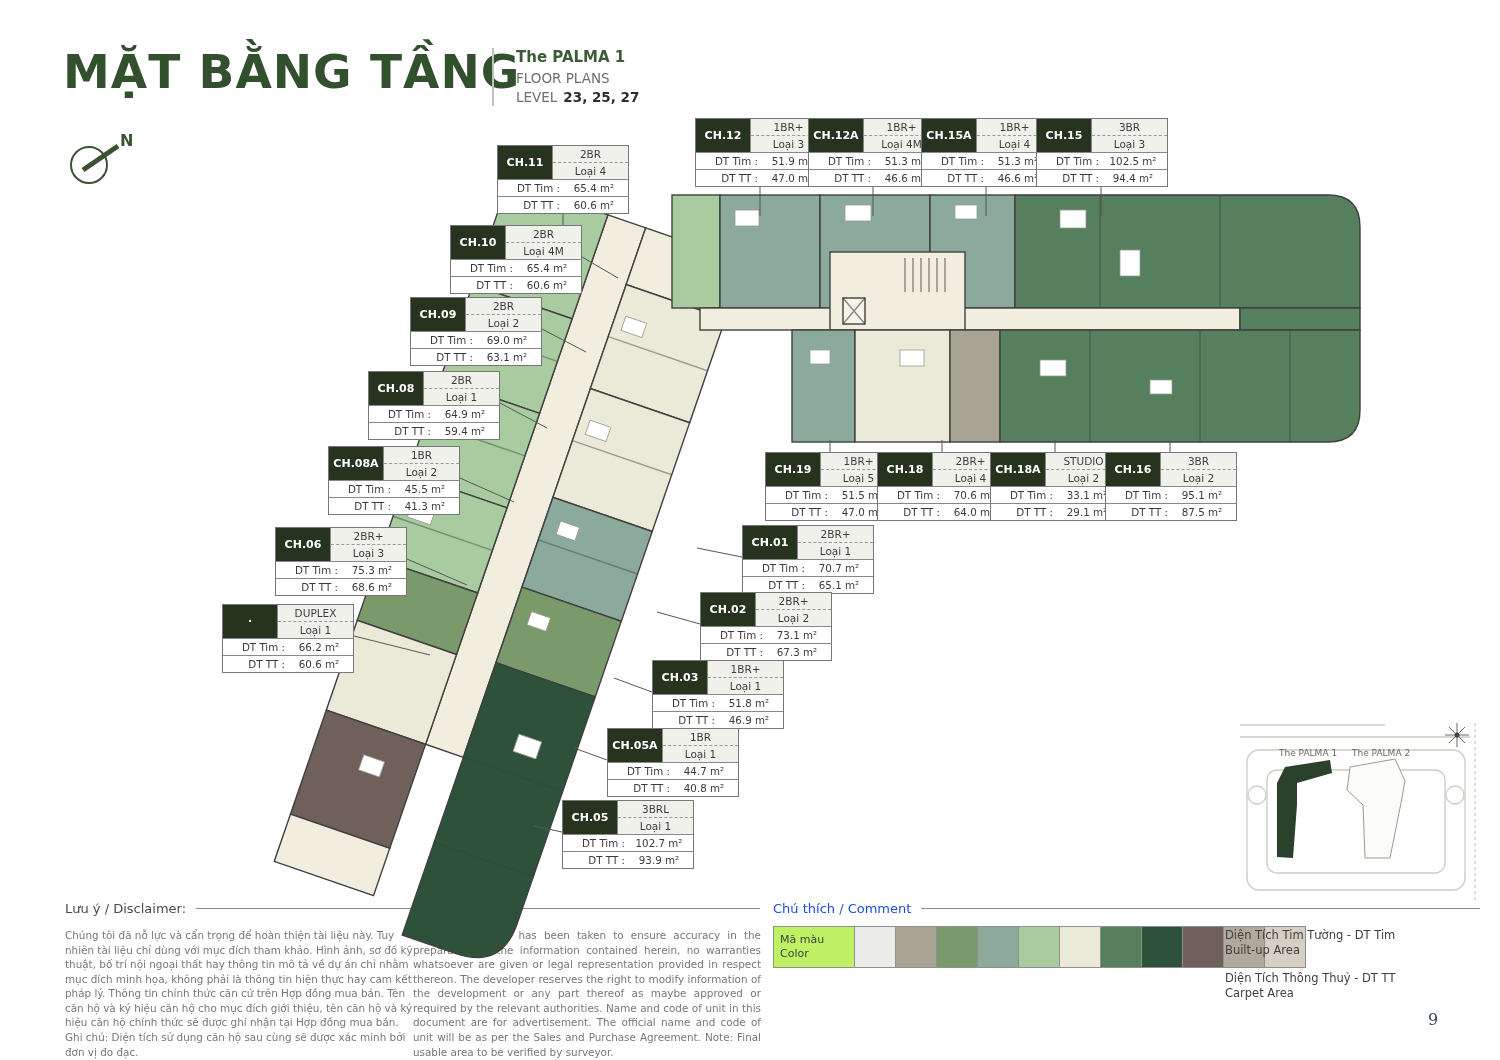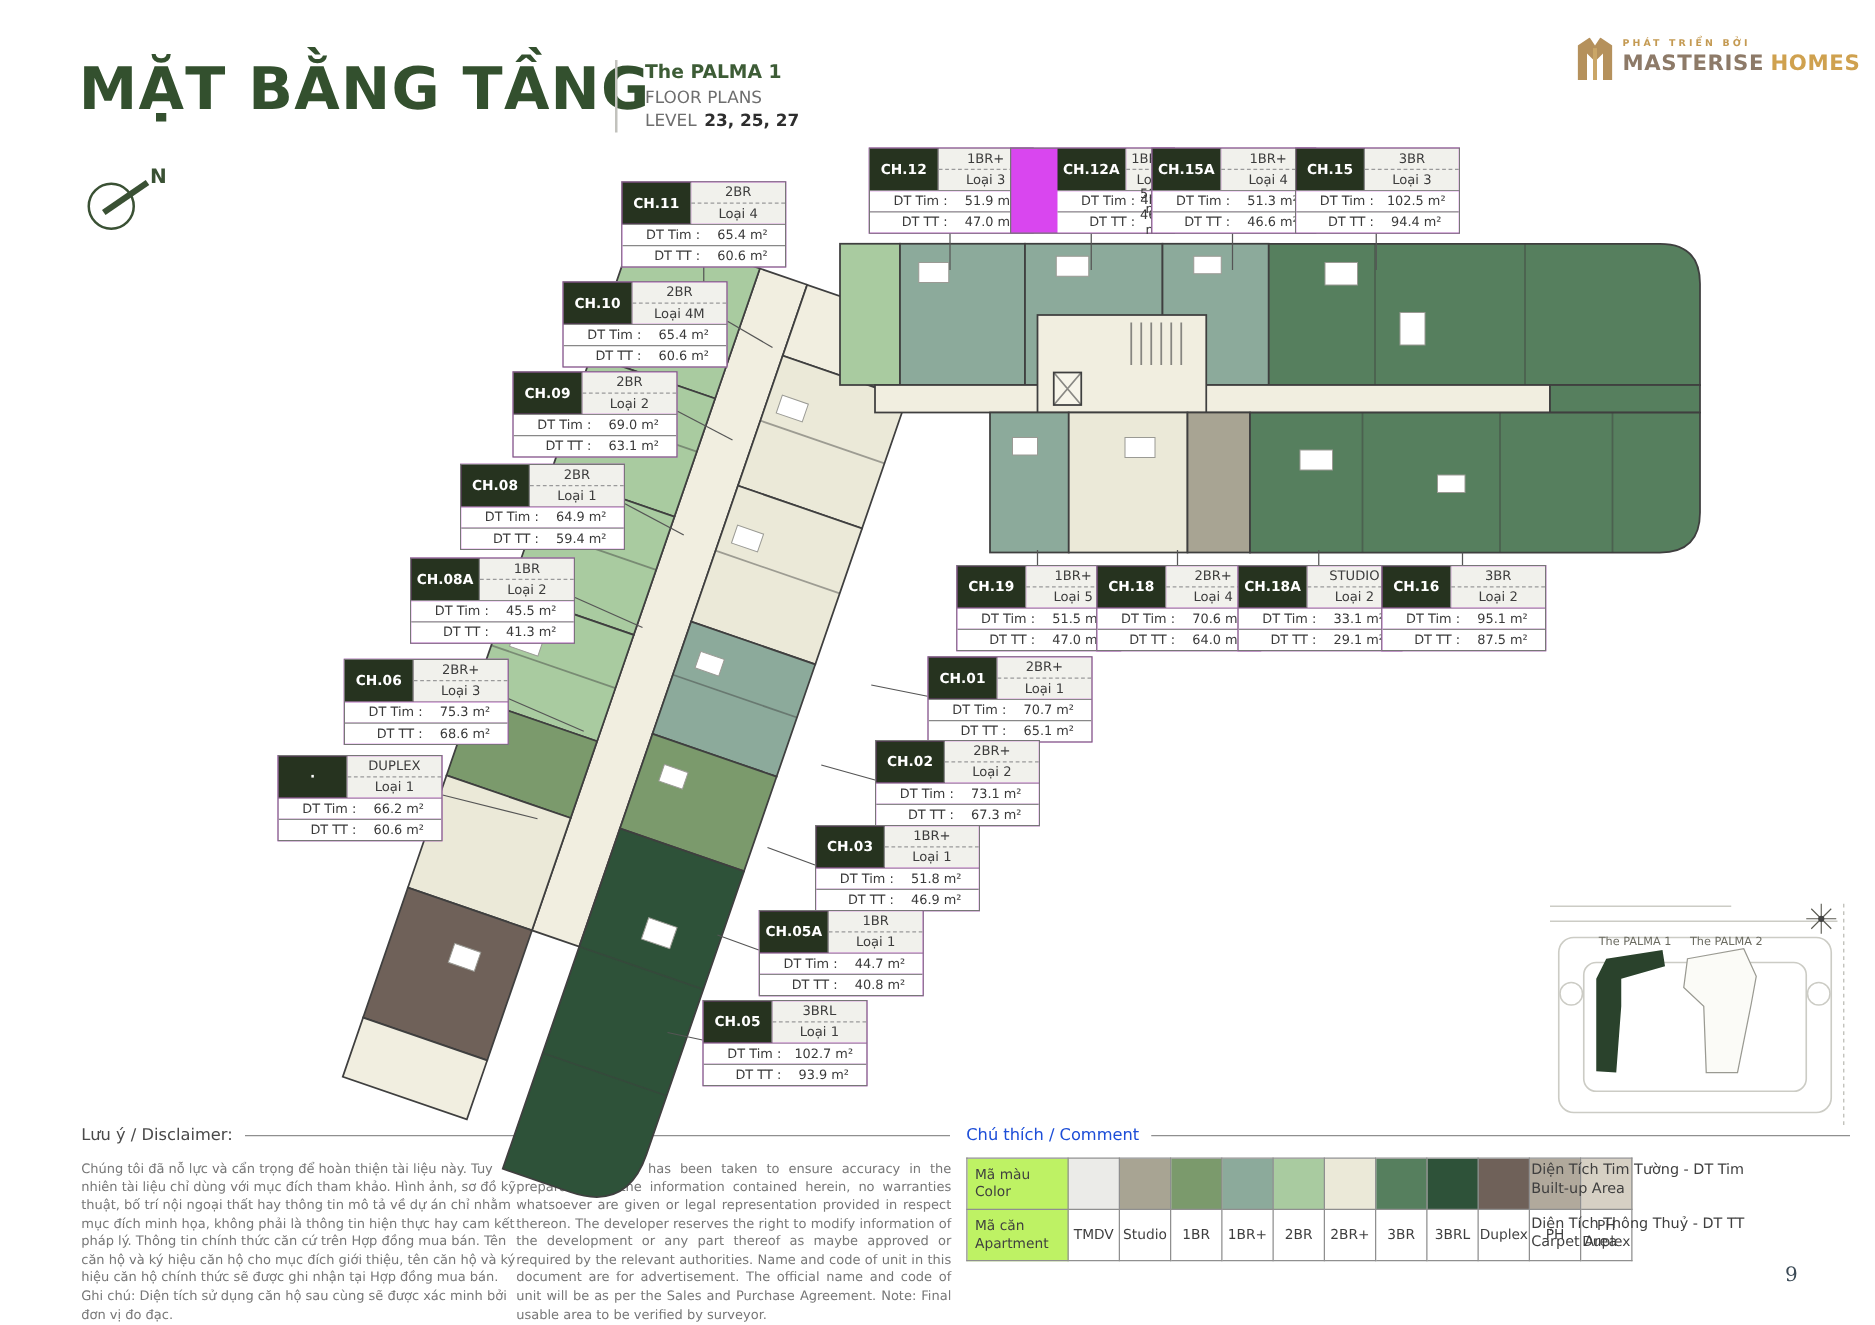--- a/index.html
+++ b/index.html
@@ -72,32 +72,20 @@
   <div class="title">MẶT BẰNG TẦNG</div>
   <div class="hdr-divider"></div>
   <div class="hdr-sub">
     <div class="hdr-project">The PALMA 1</div>
     <div class="hdr-floorplans">FLOOR PLANS</div>
     <div class="hdr-level">
       <span>LEVEL</span><b>23, 25, 27</b>
     </div>
   </div>
 
-  <div class="logo">
-    <svg width="28" height="34" viewBox="0 0 26 32">
-      <polygon points="0,6 9,0 13,6 17,0 26,6 26,32 19,32 19,12 13,18 7,12 7,32 0,32" fill="#b5915c"></polygon>
-      <rect x="11.5" y="8" width="3" height="24" fill="#caa667"></rect>
-    </svg>
-    <div class="logo-text">
-      <div class="logo-tagline">PHÁT TRIỂN BỞI</div>
-      <div class="logo-brand">
-        <span class="b1">MASTERISE</span><span class="b2">HOMES</span>
-      </div>
-    </div>
-  </div>
 
   <svg class="north" width="80" height="62" viewBox="0 0 80 62">
     <circle cx="27" cy="35" r="18" fill="none" stroke="#3a5134" stroke-width="2"></circle>
     <line x1="21" y1="40" x2="56" y2="16" stroke="#3a5134" stroke-width="5"></line>
     <text x="58" y="16" font-size="16" font-weight="bold" fill="#3a5134">N</text>
   </svg>
 
   <svg class="plan" width="1500" height="1060" viewBox="0 0 1500 1060">
     <g stroke="#3f3f3f" stroke-width="1.4">
 
@@ -214,21 +202,21 @@
         </div>
         <div class="ub-row">
           <span class="lbl">DT Tim :</span>
           <span class="val">51.9 m²</span>
         </div>
         <div class="ub-row">
           <span class="lbl">DT TT :</span>
           <span class="val">47.0 m²</span>
         </div>
       </div>
-      <div class="unit-box" style="left: 808px; top: 118px; padding-left: 37px;">
+      <div class="unit-box" style="left: 808px; top: 118px;">
         <div class="ub-top">
           <div class="ub-id">CH.12A</div>
           <div class="ub-type">
             <div class="tcell">1BR+</div>
             <div class="tcell">Loại 4M</div>
           </div>
         </div>
         <div class="ub-row">
           <span class="lbl">DT Tim :</span>
           <span class="val">51.3 m²</span>
@@ -570,36 +558,20 @@
           <td class="swatch" style="background: rgb(123, 154, 108);"></td>
           <td class="swatch" style="background: rgb(140, 170, 155);"></td>
           <td class="swatch" style="background: rgb(169, 203, 160);"></td>
           <td class="swatch" style="background: rgb(235, 233, 216);"></td>
           <td class="swatch" style="background: rgb(86, 127, 94);"></td>
           <td class="swatch" style="background: rgb(46, 82, 57);"></td>
           <td class="swatch" style="background: rgb(111, 97, 89);"></td>
           <td class="swatch" style="background: rgb(177, 169, 156);"></td>
           <td class="swatch" style="background: rgb(214, 208, 196);"></td>
         </tr>
-    <tr id="legend-row-code">
-      <td class="lg-label">
-        <span>Mã căn</span><br><span>Apartment</span>
-      </td>
-    <td class="code">TMDV</td>
-          <td class="code">Studio</td>
-          <td class="code">1BR</td>
-          <td class="code">1BR+</td>
-          <td class="code">2BR</td>
-          <td class="code">2BR+</td>
-          <td class="code">3BR</td>
-          <td class="code">3BRL</td>
-          <td class="code">Duplex</td>
-          <td class="code">PH</td>
-          <td class="code">PH Duplex</td>
-        </tr>
   </tbody>
     </table>
   <div class="legend-notes">
     <div class="note">
       <div>Diện Tích Tim Tường - DT Tim</div>
         <div>Built-up Area</div>
     </div>
     <div class="note">
       <div>Diện Tích Thông Thuỷ - DT TT</div>
         <div>Carpet Area</div>

